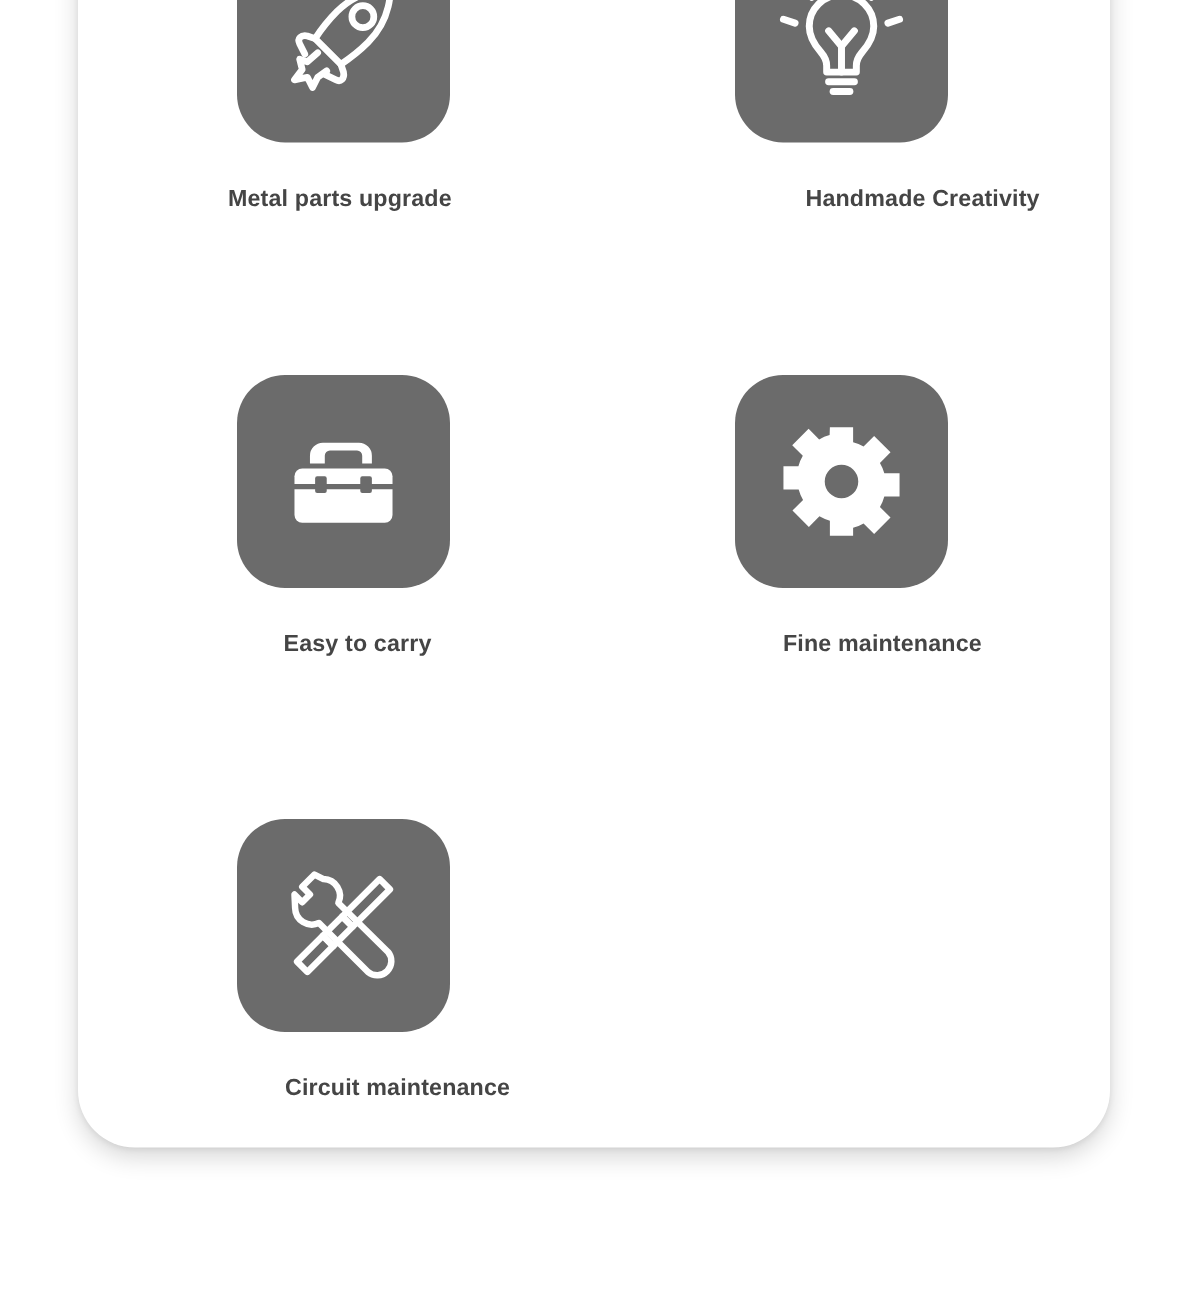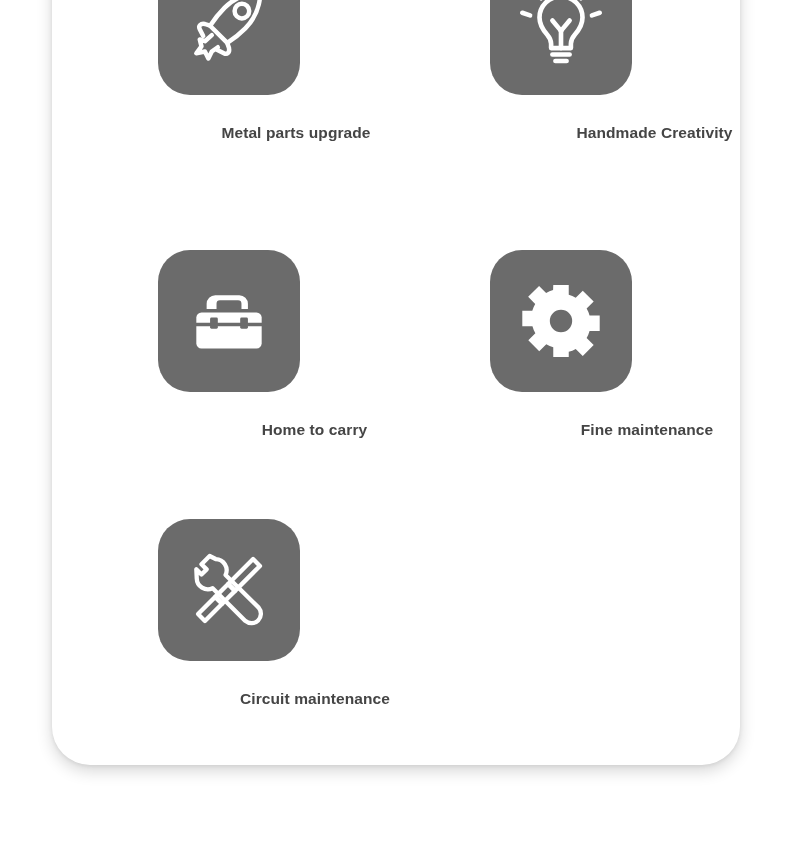--- a/index.html
+++ b/index.html
@@ -27,33 +27,32 @@
     box-shadow: 0 6px 16px rgba(0,0,0,0.16), 0 1px 4px rgba(0,0,0,0.08);
   }
 
   
   #feature-grid {
     position: absolute;
     left: 0;
     top: 0;
     width: 790px;
     height: 866px;
-    text-align: center;
   }
 
   .feature-cell {
     position: absolute;
     width: 290px;
   }
   .feature-cell.col-left  { left: 150px; }
   .feature-cell.col-right { left: 482px; }
 
   .feature-cell.row-1 { top: -47px; }
   .feature-cell.row-2 { top: 250px; }
-  .feature-cell.row-3 { top: 519px; }
+  .feature-cell.row-3 { top: 546px; }
 
   
   .icon-tile {
     width: 142px;
     height: 142px;
     border-radius: 32px;
     background: #6b6b6b;
     display: flex;
     align-items: center;
     justify-content: center;
@@ -131,21 +130,21 @@
     <div class="icon-tile">
       <svg viewBox="0 0 100 100" fill="#ffffff">
         <path d="M38 20 h24 a10 10 0 0 1 10 10 v6 h-7.5 v-6 a4 4 0 0 0 -4 -4
                  h-21 a4 4 0 0 0 -4 4 v6 H24 v-6 a10 10 0 0 1 10 -10 Z" fill="#ffffff"></path>
         <path d="M18 40 h64 a6 6 0 0 1 6 6 v6 H12 v-6 a6 6 0 0 1 6 -6 Z"></path>
         <path d="M12 56 h76 v20 a6 6 0 0 1 -6 6 H18 a6 6 0 0 1 -6 -6 Z"></path>
         <rect x="28" y="46" width="9" height="13" rx="1.6" fill="#6b6b6b"></rect>
         <rect x="63" y="46" width="9" height="13" rx="1.6" fill="#6b6b6b"></rect>
       </svg>
     </div>
-    <div class="feature-label">Home to carry</div>
+    <div class="feature-label">Easy to carry</div>
   </div>
 
   <div class="feature-cell col-right row-2 cell-fine">
     <div class="icon-tile">
       <svg viewBox="0 0 100 100">
         <path fill="#ffffff" fill-rule="evenodd" d="
           M41 8 h18 v11.5 a32 32 0 0 1 8.1 3.4 l8.2 -8.2 l12.7 12.7 l-8.2 8.2
           a32 32 0 0 1 3.4 8.1 H95 v18 H83.2 a32 32 0 0 1 -3.4 8.1 l8.2 8.2
           l-12.7 12.7 l-8.2 -8.2 a32 32 0 0 1 -8.1 3.4 V92 h-18 V80.4
           a32 32 0 0 1 -8.1 -3.4 l-8.2 8.2 l-12.7 -12.7 l8.2 -8.2

